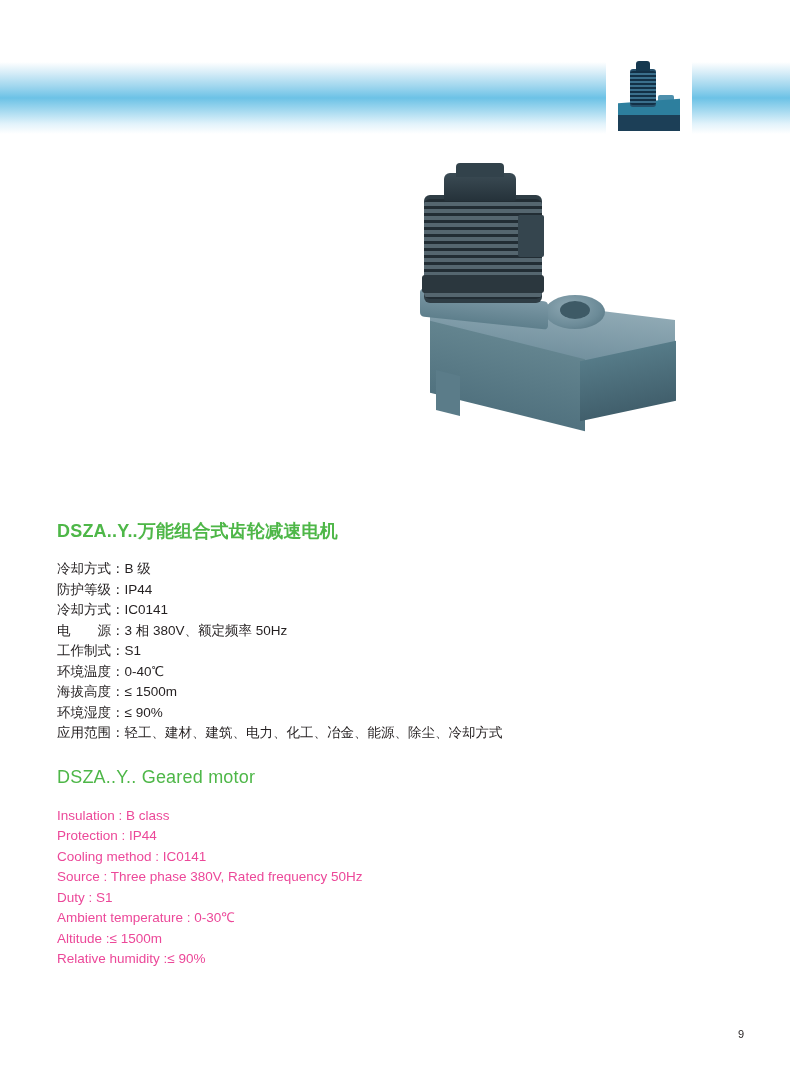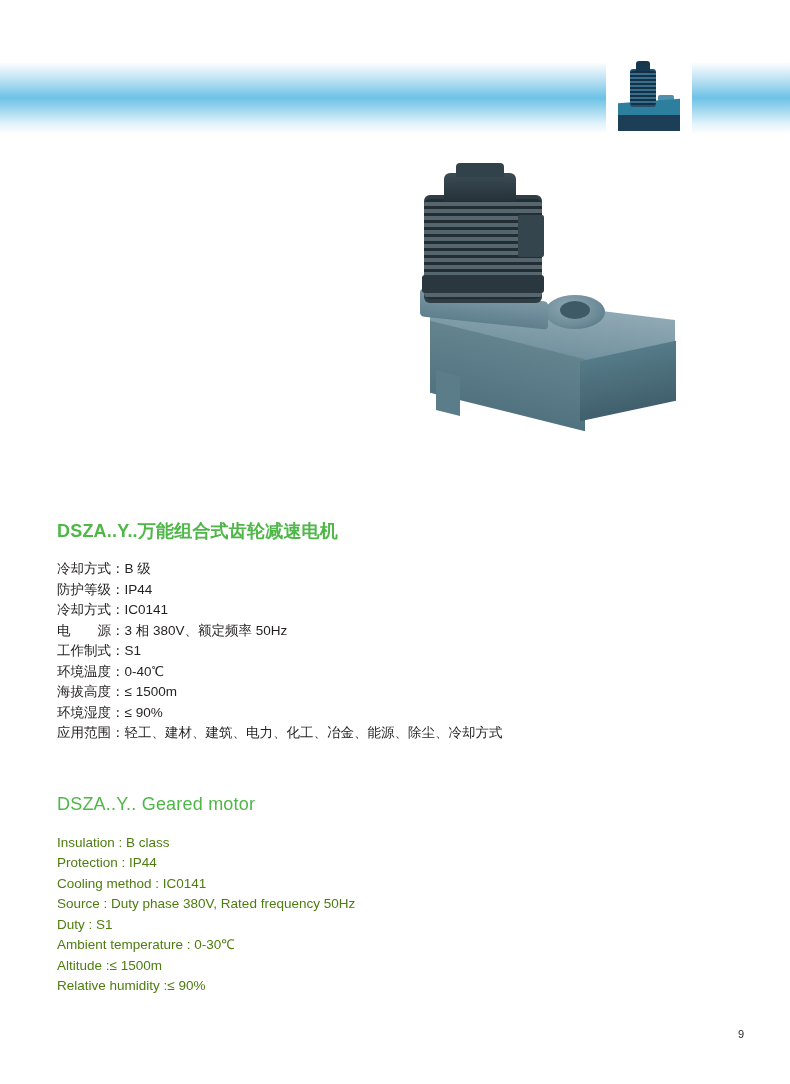--- a/index.html
+++ b/index.html
@@ -260,26 +260,26 @@
     padding: 0;
     list-style: none;
   }
   .spec-list li {
     font-size: 13.5px;
     line-height: 20.5px;
     color: #231f20;
     white-space: nowrap;
   }
   .block-en {
-    margin-top: 50px;
+    margin-top: 23px;
   }
   .spec-list-en li {
     font-size: 13.5px;
     line-height: 20.5px;
-    color: #4d7c0f;
+    color: #ec4899;
   }
   .wrap-line {
     white-space: normal !important;
     max-width: 620px;
   }
 
   .page-number {
     position: absolute;
     right: 46px;
     bottom: 44px;
@@ -333,21 +333,21 @@
     <li>应用范围：轻工、建材、建筑、电力、化工、冶金、能源、除尘、冷却方式</li>
   </ul>
 
   <div class="block-en">
     <h2 class="heading-en">DSZA..Y.. Geared motor</h2>
 
     <ul class="spec-list spec-list-en">
       <li>Insulation : B class</li>
       <li>Protection : IP44</li>
       <li>Cooling method : IC0141</li>
-      <li>Source : Duty phase 380V, Rated frequency 50Hz</li>
+      <li>Source : Three phase 380V, Rated frequency 50Hz</li>
       <li>Duty : S1</li>
       <li>Ambient temperature : 0-30℃</li>
       <li>Altitude :≤ 1500m</li>
       <li>Relative humidity :≤ 90%</li>
     </ul>
   </div>
 
 </div>
 
 <div class="page-number">9</div>

